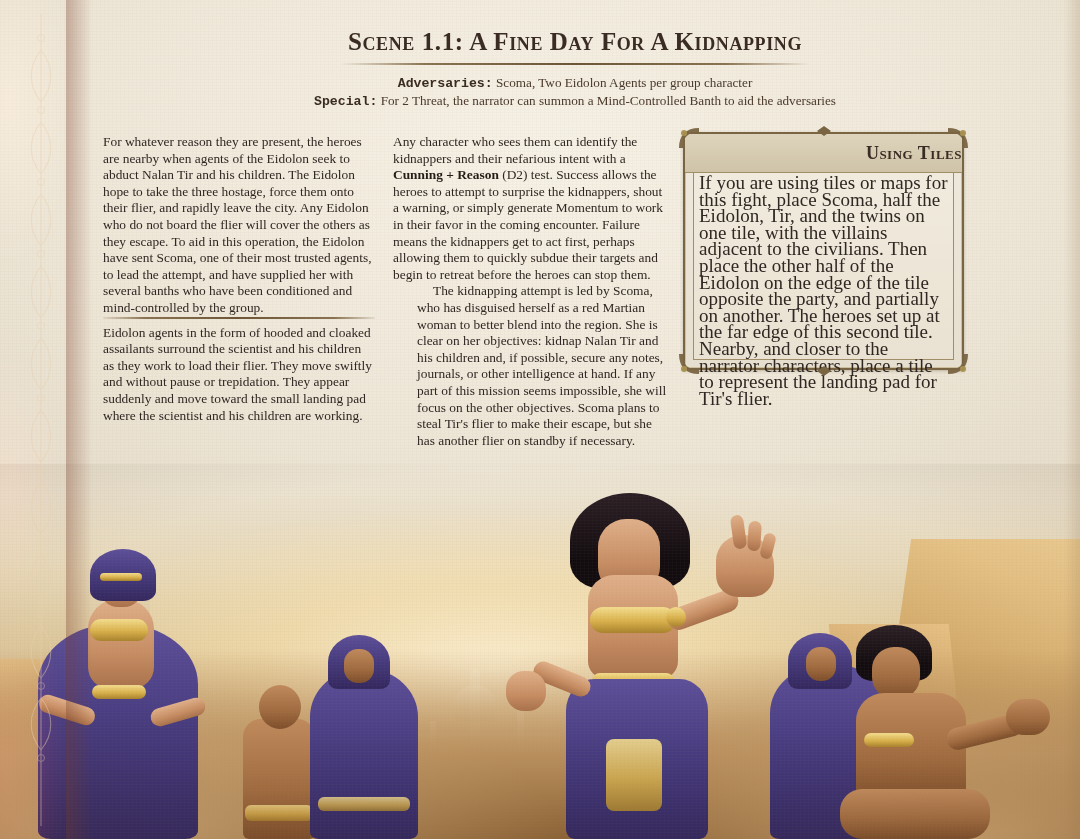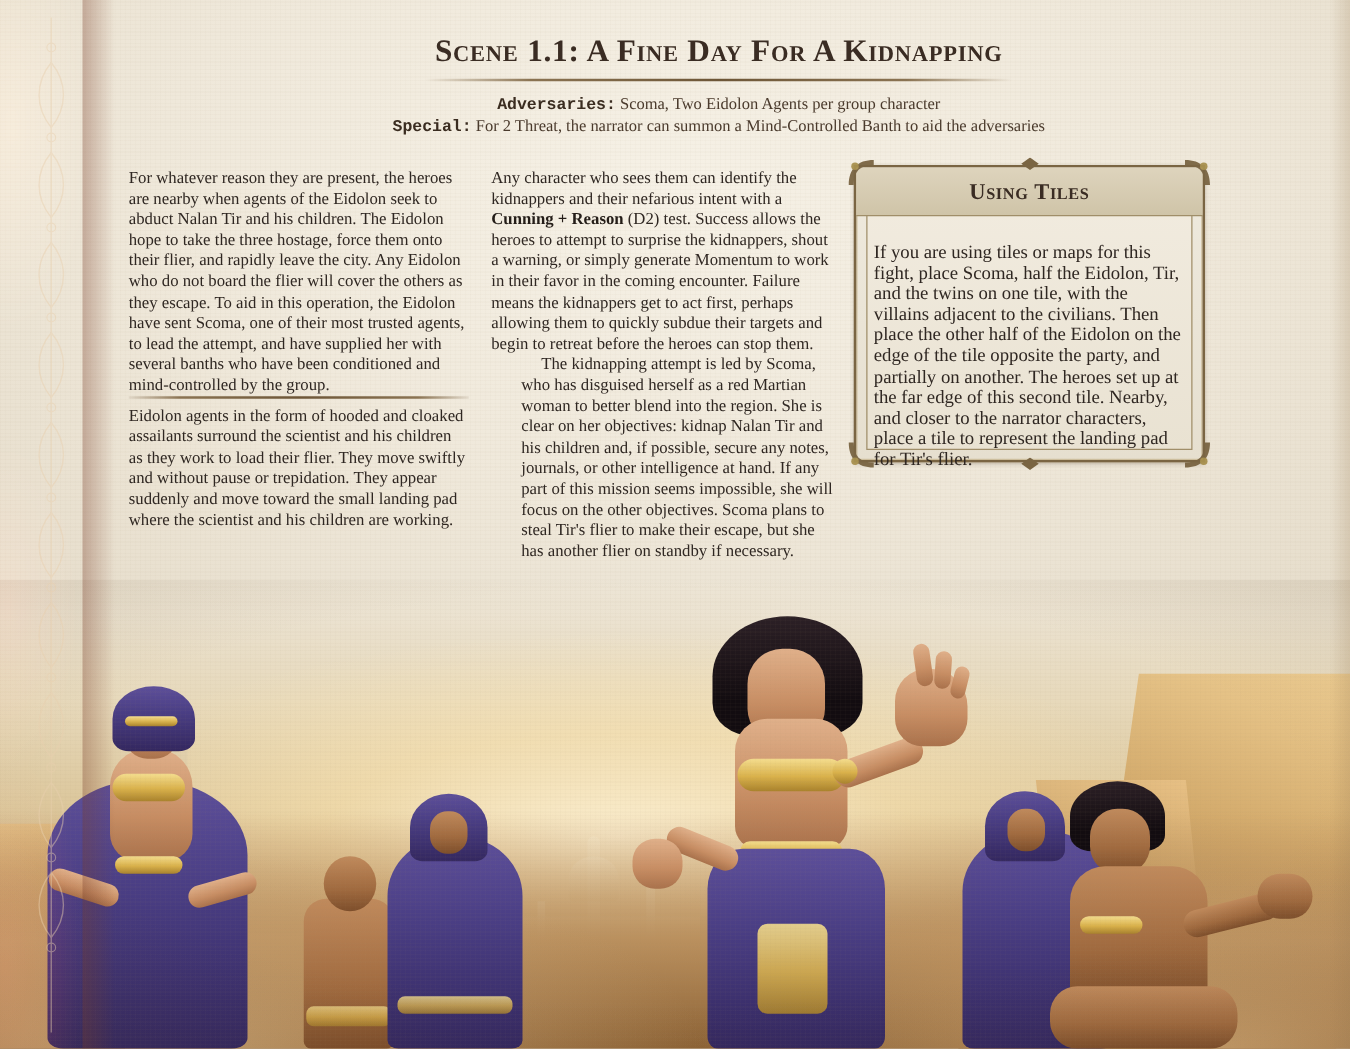--- a/index.html
+++ b/index.html
@@ -149,33 +149,33 @@
     background: linear-gradient(180deg, #f2ece0 0%, #e9e2d2 100%);
   }
   #sidebar-head {
     position: absolute;
     left: 0; right: 0; top: 0;
     height: 38px;
     background: linear-gradient(180deg, #ded4bd 0%, #cfc4a8 100%);
     border-bottom: 1px solid #a08e69;
     display: flex;
     align-items: center;
-    justify-content: center;
+    justify-content: flex-end;
   }
   #sidebar-title {
     font-variant: small-caps;
     font-weight: 700;
     font-size: 18px;
     letter-spacing: 0.5px;
     color: #3a2c23;
   }
   #sidebar-body {
     position: absolute;
-    left: 14px; right: 13px; top: 60px;
-    font-size: 15px;
+    left: 14px; right: 13px; top: 41px;
+    font-size: 19px;
     line-height: 16.6px;
     color: #2f2722;
   }
   .corner {
     position: absolute;
     width: 22px; height: 22px;
     opacity: 0.95;
   }
   .corner.tl { left: -5px; top: -5px; }
   .corner.tr { right: -5px; top: -5px; transform: scaleX(-1); }

